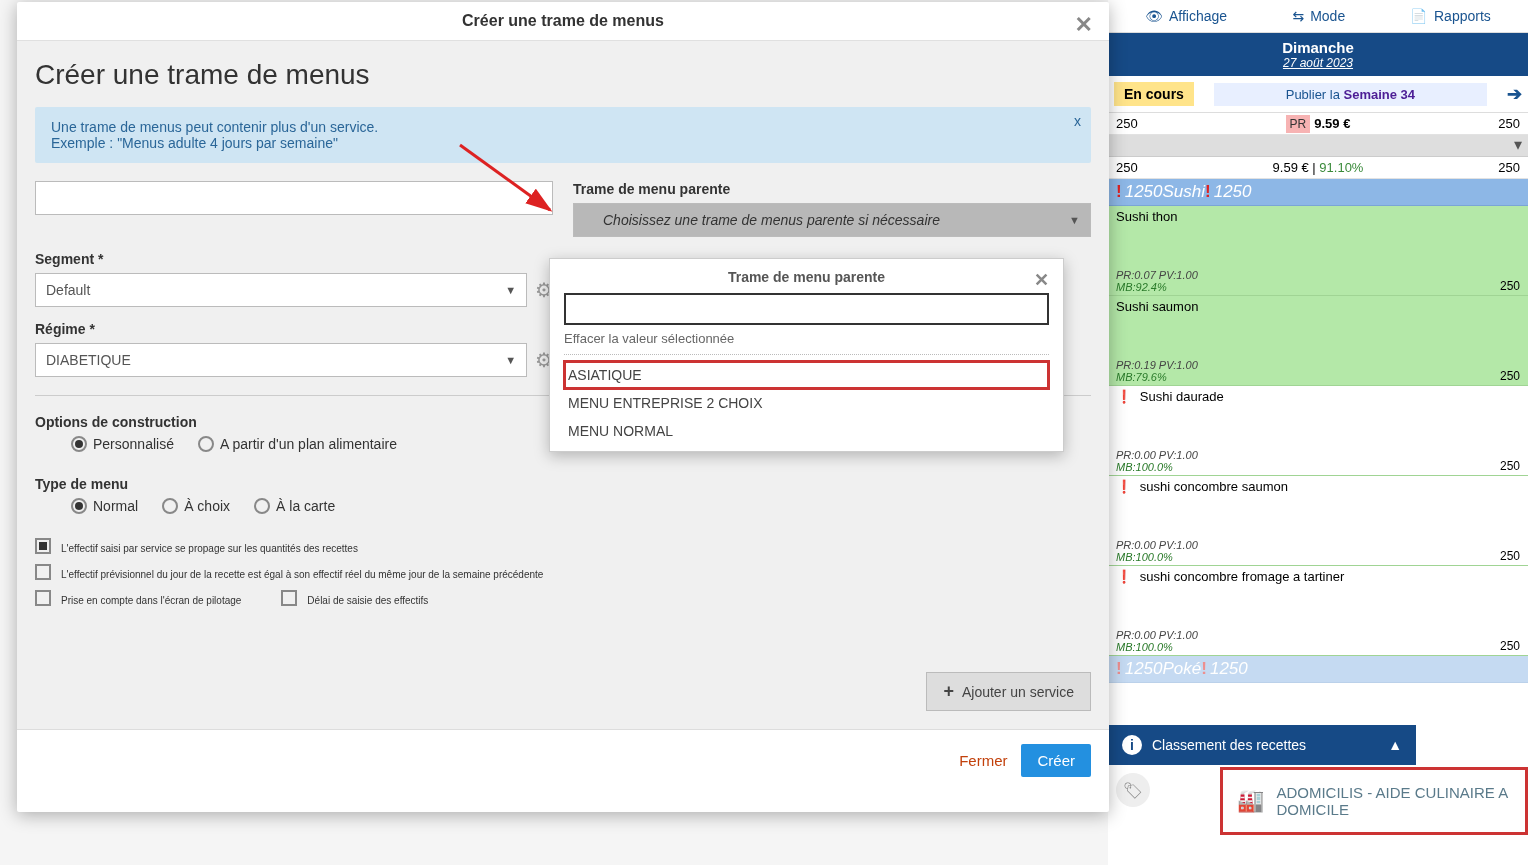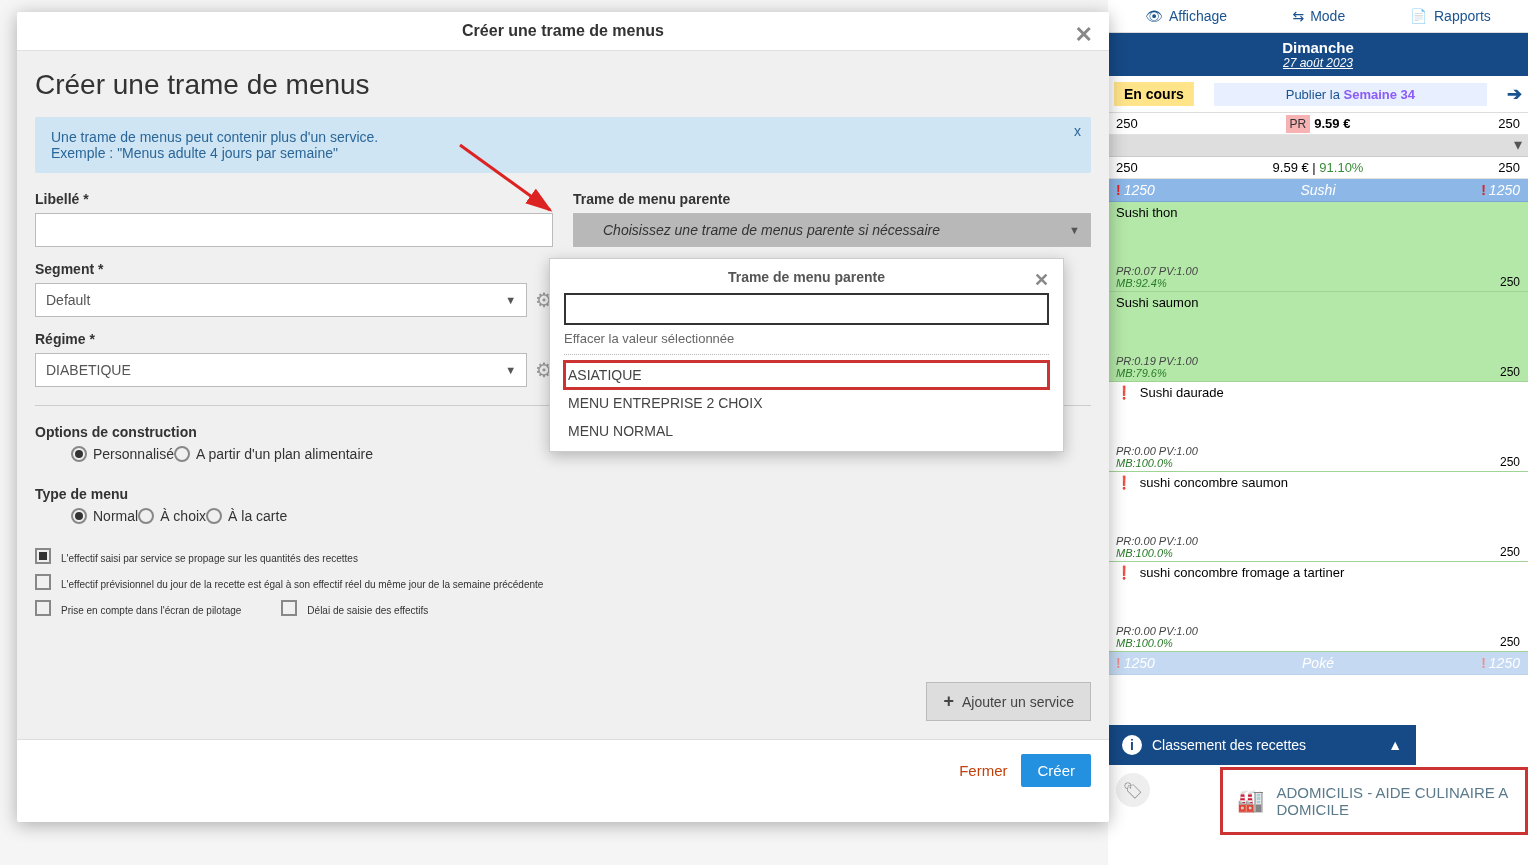--- a/index.html
+++ b/index.html
@@ -8,61 +8,61 @@
 
 .bg-right { position: absolute; right: 0; top: 0; width: 420px; height: 865px; background: #fff; }
 .bg-toolbar { display: flex; gap: 15px; padding: 8px 12px; border-bottom: 1px solid #ddd; font-size: 14px; color: #1a5490; align-items: center; justify-content: space-around; }
 .bg-toolbar span { display: flex; align-items: center; gap: 6px; cursor: pointer; }
 .bg-day-header { background: #164a86; color: #fff; text-align: center; padding: 6px 0; }
 .bg-day-header .dow { font-size: 15px; font-weight: bold; }
 .bg-day-header .date { font-size: 12px; font-style: italic; text-decoration: underline; }
 .bg-status-row { display: flex; gap: 20px; padding: 6px; align-items: center; border-bottom: 1px solid #ddd; }
 .bg-status-encours { background: #ffe48a; padding: 4px 10px; font-weight: bold; font-size: 14px; }
 .bg-status-publier { background: #e8efff; color: #1a5490; padding: 4px 10px; font-size: 13px; flex: 1; text-align: center; }
-.bg-status-publier b { color: #8b5cf6; }
+.bg-status-publier b { color: #4c1d95; }
 .bg-week-arrow { color: #1a5490; font-size: 18px; font-weight: bold; }
 .bg-price-row { display: flex; justify-content: space-between; padding: 3px 8px; font-size: 13px; border-bottom: 1px solid #e2e2e2; background: #fff; align-items: center; }
 .bg-pr-tag { background: #f7b3b3; color: #333; padding: 2px 4px; font-size: 12px; margin-right: 4px; }
 .bg-grey-row { background: #dedede; height: 22px; border-bottom: 1px solid #ccc; text-align: right; padding-right: 6px; }
 .bg-grey-row span { color: #555; }
 .bg-pct-row { display: flex; justify-content: space-between; padding: 3px 8px; font-size: 13px; border-bottom: 1px solid #e2e2e2; }
 .bg-pct-green { color: #3a8a3a; }
-.bg-menu-header { background: #8db7e6; color: #fff; padding: 3px 8px; display: flex; justify-content: space-between; font-size: 14px; font-style: italic; border-bottom: 1px solid #7aa5d6; }
+.bg-menu-header { background: #8db7e6; color: #fff; padding: 3px 8px; display: flex; justify-content: flex-start; font-size: 17px; font-style: italic; border-bottom: 1px solid #7aa5d6; }
 .bg-menu-header .exc { color: #d22; font-style: normal; font-weight: bold; margin-right: 3px; }
 .bg-recipe { background: #b4e8a8; padding: 3px 8px; font-size: 13px; border-bottom: 1px solid #a0d494; min-height: 46px; position: relative; }
 .bg-recipe .meta { font-size: 11px; font-style: italic; color: #444; position: absolute; bottom: 2px; left: 8px; }
 .bg-recipe .meta-green { color: #2a7a2a; }
 .bg-recipe .qty { position: absolute; bottom: 2px; right: 8px; font-size: 12px; }
 .bg-recipe-white { background: #fff; }
 .bg-recipe-white .exc { color: #444; font-weight: bold; margin-right: 4px; }
 .bg-classement { background: #164a86; color: #fff; padding: 10px 14px; font-size: 14px; display: flex; align-items: center; gap: 10px; position: absolute; bottom: 100px; right: 112px; width: 308px; }
 .bg-classement .tri { position: absolute; right: 14px; }
 .bg-adomicilis { position: absolute; bottom: 30px; right: 0; width: 308px; padding: 14px; border: 3px solid #c33; background: #fff; display: flex; gap: 12px; align-items: center; color: #5a7a8a; font-size: 15px; }
 .bg-ctx-icon { position: absolute; bottom: 58px; left: 1116px; width: 34px; height: 34px; border-radius: 50%; background: #eee; display: flex; align-items: center; justify-content: center; color: #888; }
 
 
-.modal-backdrop { position: absolute; left: 17px; top: 12px; width: 1092px; height: 810px; background: #fff; box-shadow: 0 3px 18px rgba(0,0,0,0.3); border-radius: 2px; }
+.modal-backdrop { position: absolute; left: 17px; top: 2px; width: 1092px; height: 810px; background: #fff; box-shadow: 0 3px 18px rgba(0,0,0,0.3); border-radius: 2px; }
 .modal-title-bar { text-align: center; padding: 10px 0; font-size: 16px; font-weight: bold; color: #333; border-bottom: 1px solid #e0e0e0; position: relative; }
 .modal-title-bar .close { position: absolute; right: 16px; top: 10px; font-size: 22px; color: #888; cursor: pointer; }
 .modal-body { background: #f0f0f0; padding: 18px 18px 0 18px; height: 688px; position: relative; }
 .modal-h2 { font-size: 28px; color: #333; margin-bottom: 16px; font-weight: normal; }
 .info-box { background: #cfe5f3; color: #2a6698; padding: 12px 16px; border-radius: 2px; font-size: 14px; position: relative; margin-bottom: 18px; }
 .info-box .close-x { position: absolute; top: 6px; right: 10px; color: #2a6698; cursor: pointer; font-size: 14px; }
 .form-row { display: flex; gap: 20px; margin-bottom: 14px; }
 .form-col { flex: 1; }
 .form-label { font-size: 14px; font-weight: bold; color: #333; margin-bottom: 6px; display: block; }
 .text-input { width: 100%; height: 34px; border: 1px solid #bbb; background: #fff; padding: 0 8px; font-size: 14px; }
 .select-input { width: 100%; height: 34px; border: 1px solid #bbb; background: #fff; padding: 0 28px 0 10px; font-size: 14px; color: #555; position: relative; display: flex; align-items: center; cursor: pointer; }
 .select-input::after { content: '▼'; position: absolute; right: 10px; font-size: 11px; color: #555; }
 .select-parent { background: #b8b8b8; color: #333; font-style: italic; padding-left: 29px; }
 .select-with-gear { display: flex; align-items: center; gap: 8px; }
 .select-with-gear .select-input { flex: 1; }
 .gear-icon { color: #999; font-size: 20px; cursor: pointer; }
 .hr { border: none; border-top: 1px solid #ccc; margin: 18px 0; }
-.radio-row { display: flex; align-items: flex-start; margin-bottom: 10px; padding-left: 36px; }
+.radio-row { display: flex; gap: 24px; align-items: flex-start; margin-bottom: 10px; padding-left: 36px; }
 .radio-row label { display: flex; align-items: center; gap: 6px; font-size: 14px; color: #333; cursor: pointer; }
 .radio-circle { width: 16px; height: 16px; border: 2px solid #888; border-radius: 50%; display: inline-flex; align-items: center; justify-content: center; }
 .radio-circle.checked::after { content: ''; width: 8px; height: 8px; background: #333; border-radius: 50%; }
 .check-row { display: flex; align-items: flex-end; gap: 10px; font-size: 10px; color: #333; margin-bottom: 10px; }
 .check-box { width: 16px; height: 16px; border: 2px solid #888; display: inline-flex; align-items: center; justify-content: center; }
 .check-box.checked::after { content: ''; width: 8px; height: 8px; background: #333; }
 .check-inline { display: flex; gap: 40px; }
 .add-service-btn { position: absolute; bottom: 18px; right: 18px; background: #ddd; border: 1px solid #bbb; padding: 8px 16px; font-size: 14px; color: #444; cursor: pointer; display: flex; align-items: center; gap: 8px; }
 .modal-footer { border-top: 1px solid #ddd; padding: 14px 18px; display: flex; justify-content: flex-end; gap: 14px; align-items: center; }
 .btn-close { background: none; border: none; color: #c2410c; font-size: 15px; cursor: pointer; }
@@ -163,21 +163,20 @@
   <div class="modal-body">
     <h2 class="modal-h2">Créer une trame de menus</h2>
     <div class="info-box">
       <div>Une trame de menus peut contenir plus d'un service.</div>
       <div>Exemple : "Menus adulte 4 jours par semaine"</div>
       <span class="close-x">x</span>
     </div>
 
     <div class="form-row">
       <div class="form-col">
-        <label class="form-label">Libellé *</label>
         <input class="text-input" type="text" style="">
       </div>
       <div class="form-col">
         <label class="form-label">Trame de menu parente</label>
         <div class="select-input select-parent">
             <span>Choisissez une trame de menus parente si nécessaire</span>
           </div>
       </div>
     </div>
 

